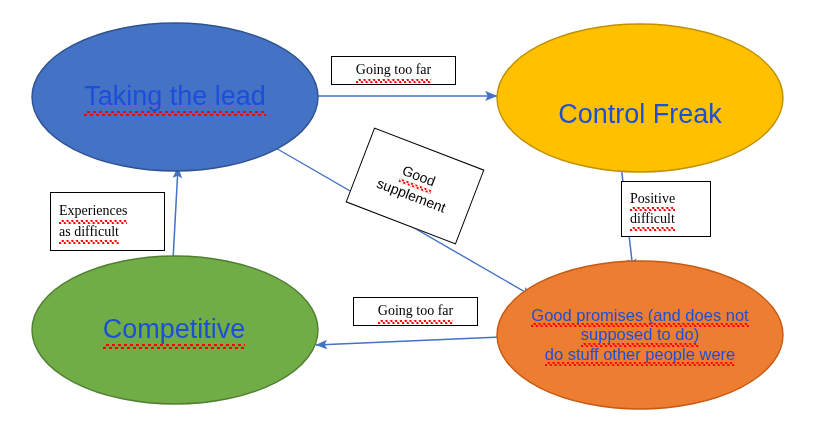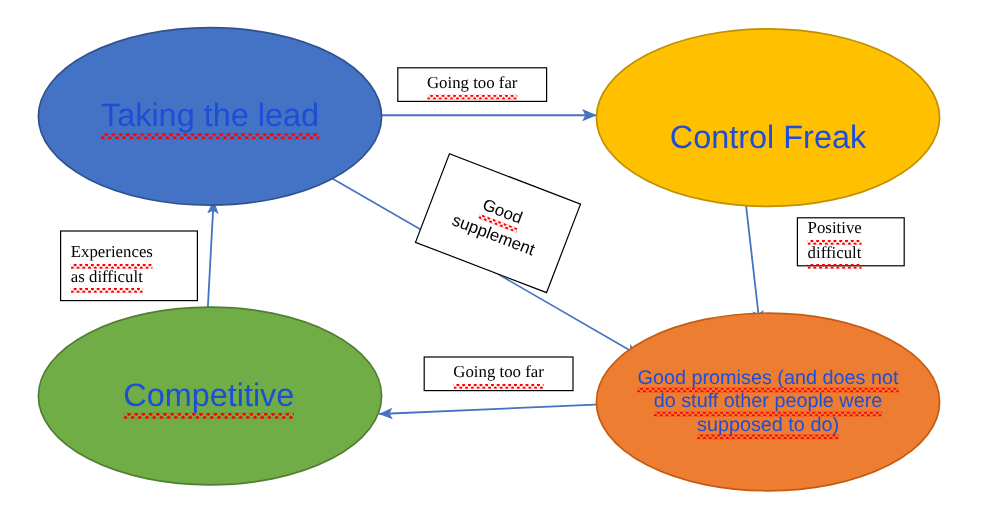--- a/index.html
+++ b/index.html
@@ -148,34 +148,34 @@
   <div class="node-label big" style="left:497px; top:80px; width:286px; height:70px;">
     <span>Control Freak</span>
   </div>
 
   <div class="node-label big" style="left:31px; top:295px; width:286px; height:70px;">
     <span class="sq">Competitive</span>
   </div>
 
   <div class="node-label small" style="left:500px; top:295px; width:280px; height:80px;">
     <span class="sq">Good promises (and does not</span>
+    <span class="sq">supposed to do)</span>
     <span class="sq">do stuff other people were</span>
-    <span class="sq">supposed to do)</span>
   </div>
 
   <div class="edge-label centered" style="left:331px; top:56px; width:125px; height:29px;">
     <span class="sq">Going too far</span>
   </div>
 
   <div class="rot-label" style="left:356px; top:146px; width:118px; height:80px;">
     <span class="sq">Good</span>
     <span>supplement</span>
   </div>
 
-  <div class="edge-label left" style="left:664px; top:181px; width:90px; height:41px;">
+  <div class="edge-label left" style="left:621px; top:181px; width:90px; height:56px;">
     <span class="sq">Positive</span>
     <span class="sq">difficult</span>
   </div>
 
   <div class="edge-label left" style="left:50px; top:192px; width:115px; height:59px;">
     <span class="sq">Experiences</span>
     <span class="sq">as difficult</span>
   </div>
 
   <div class="edge-label centered" style="left:353px; top:297px; width:125px; height:29px;">

